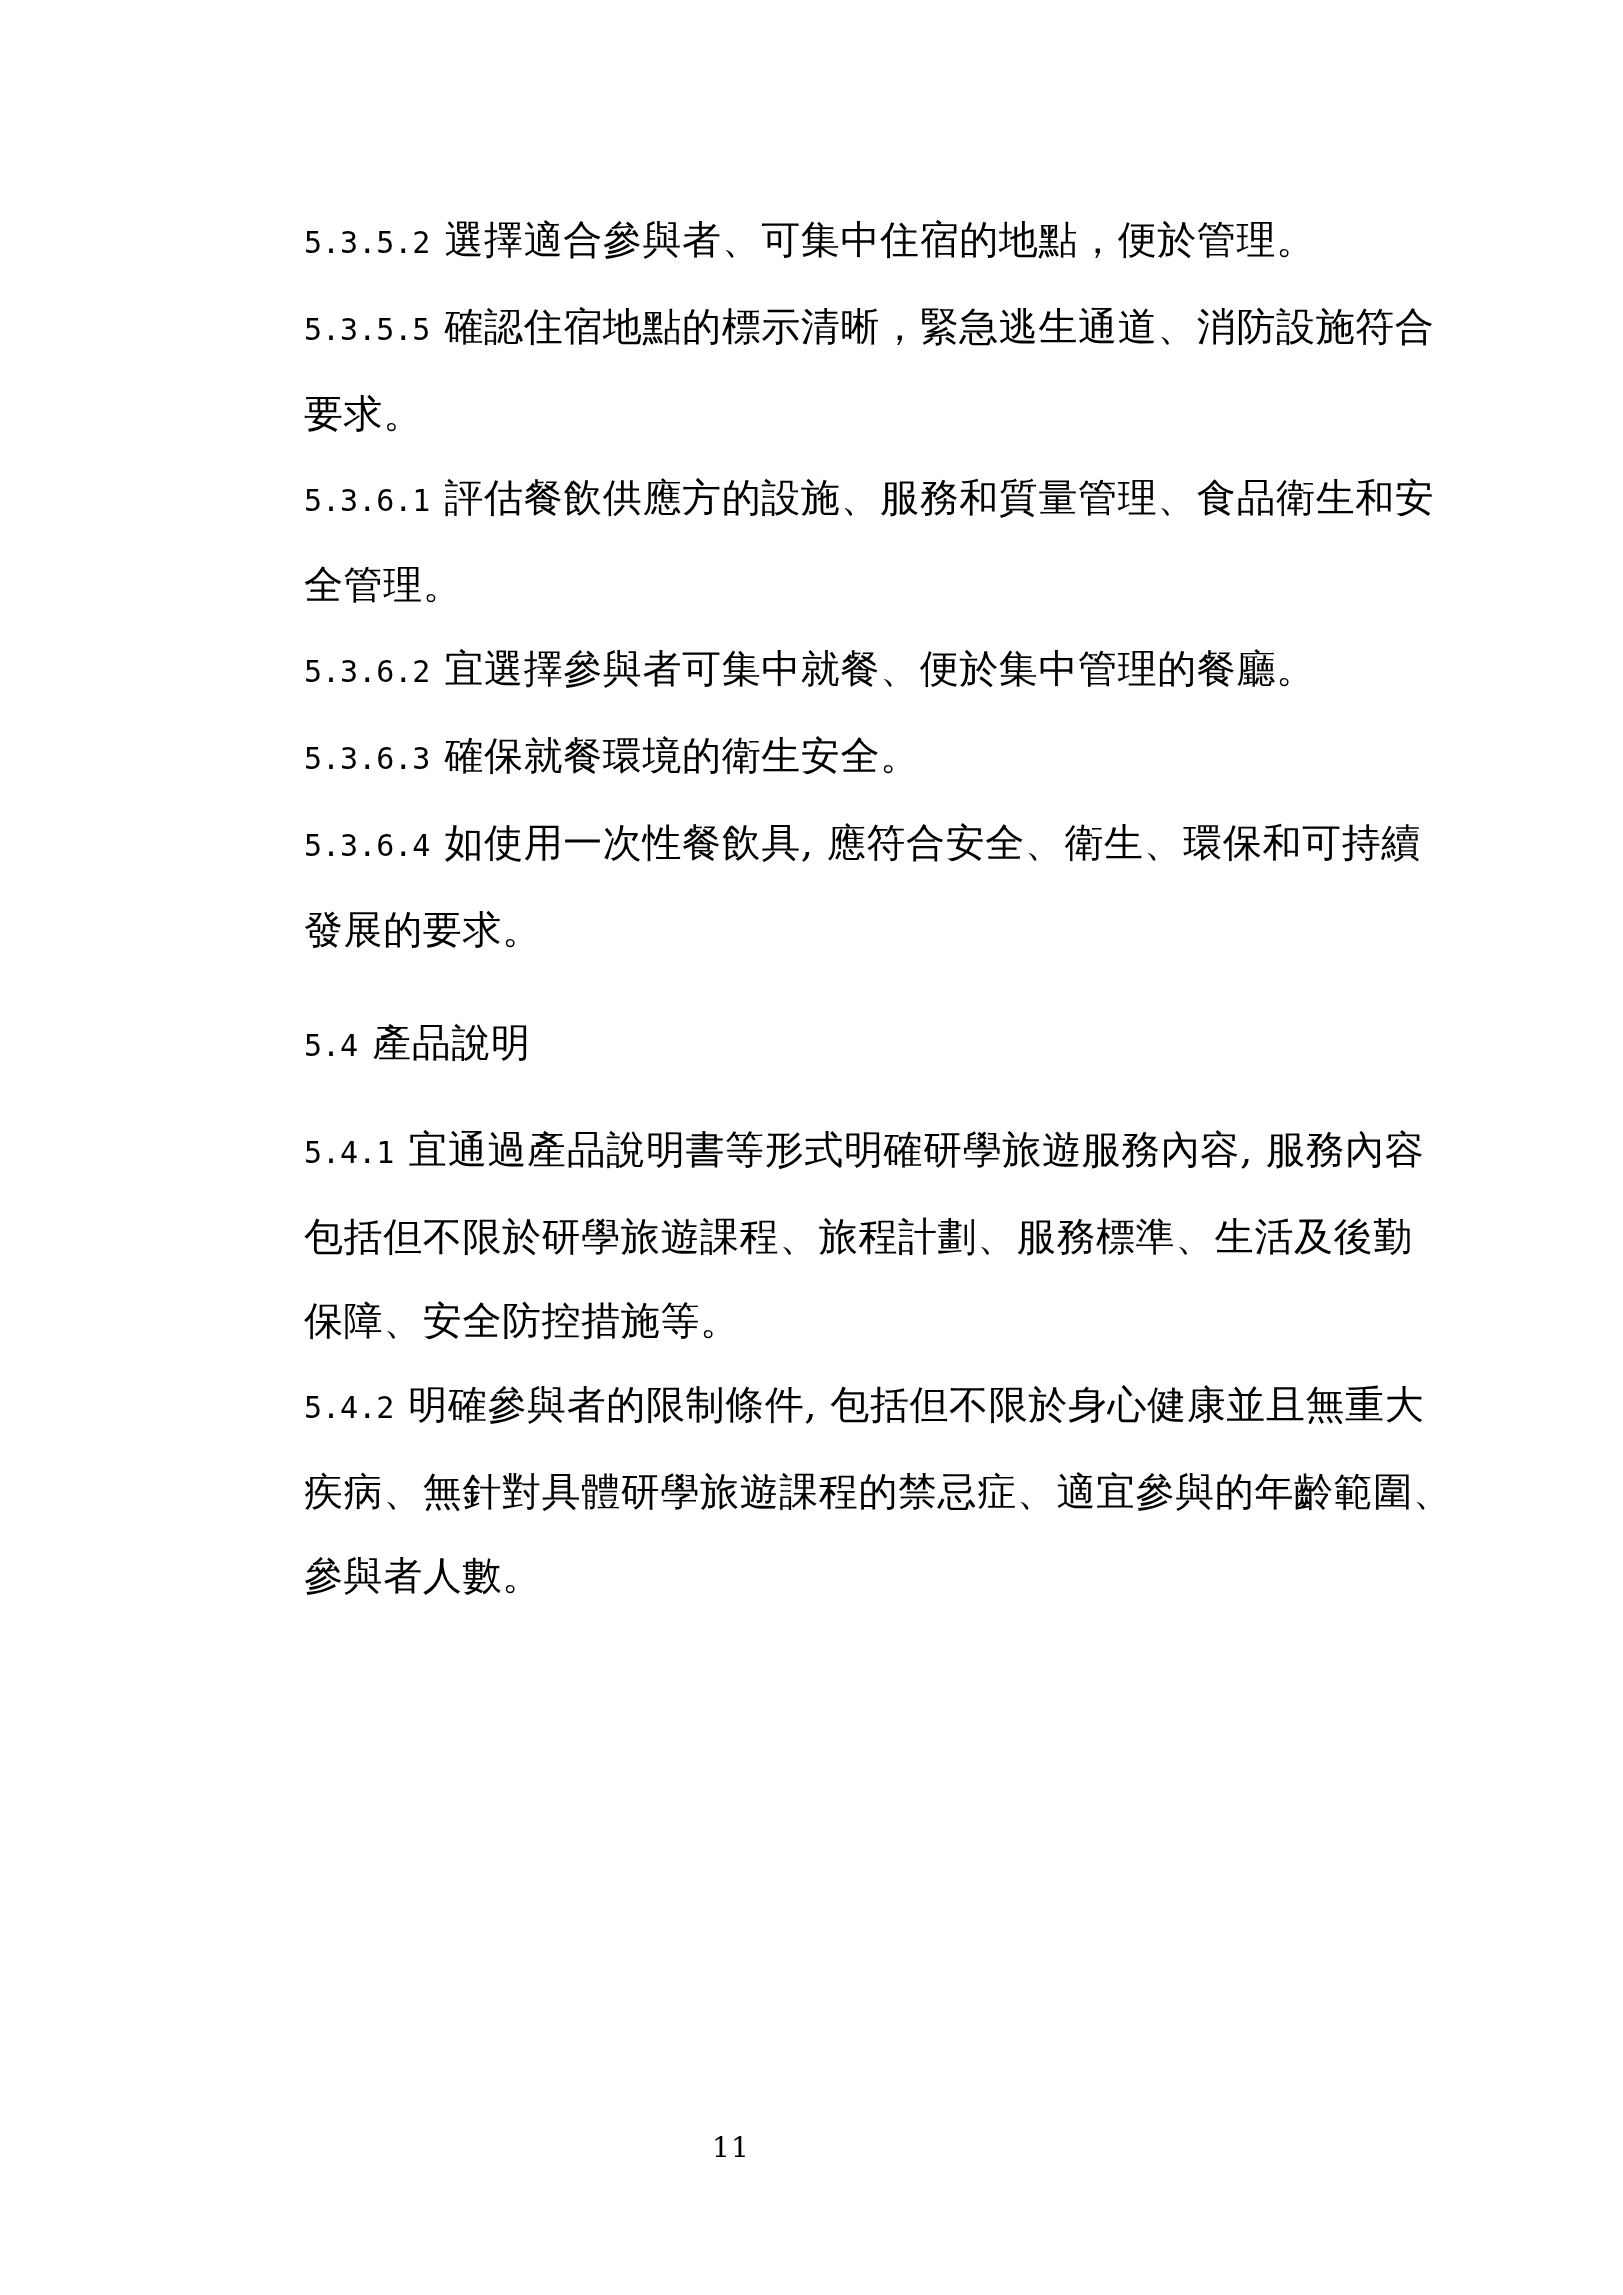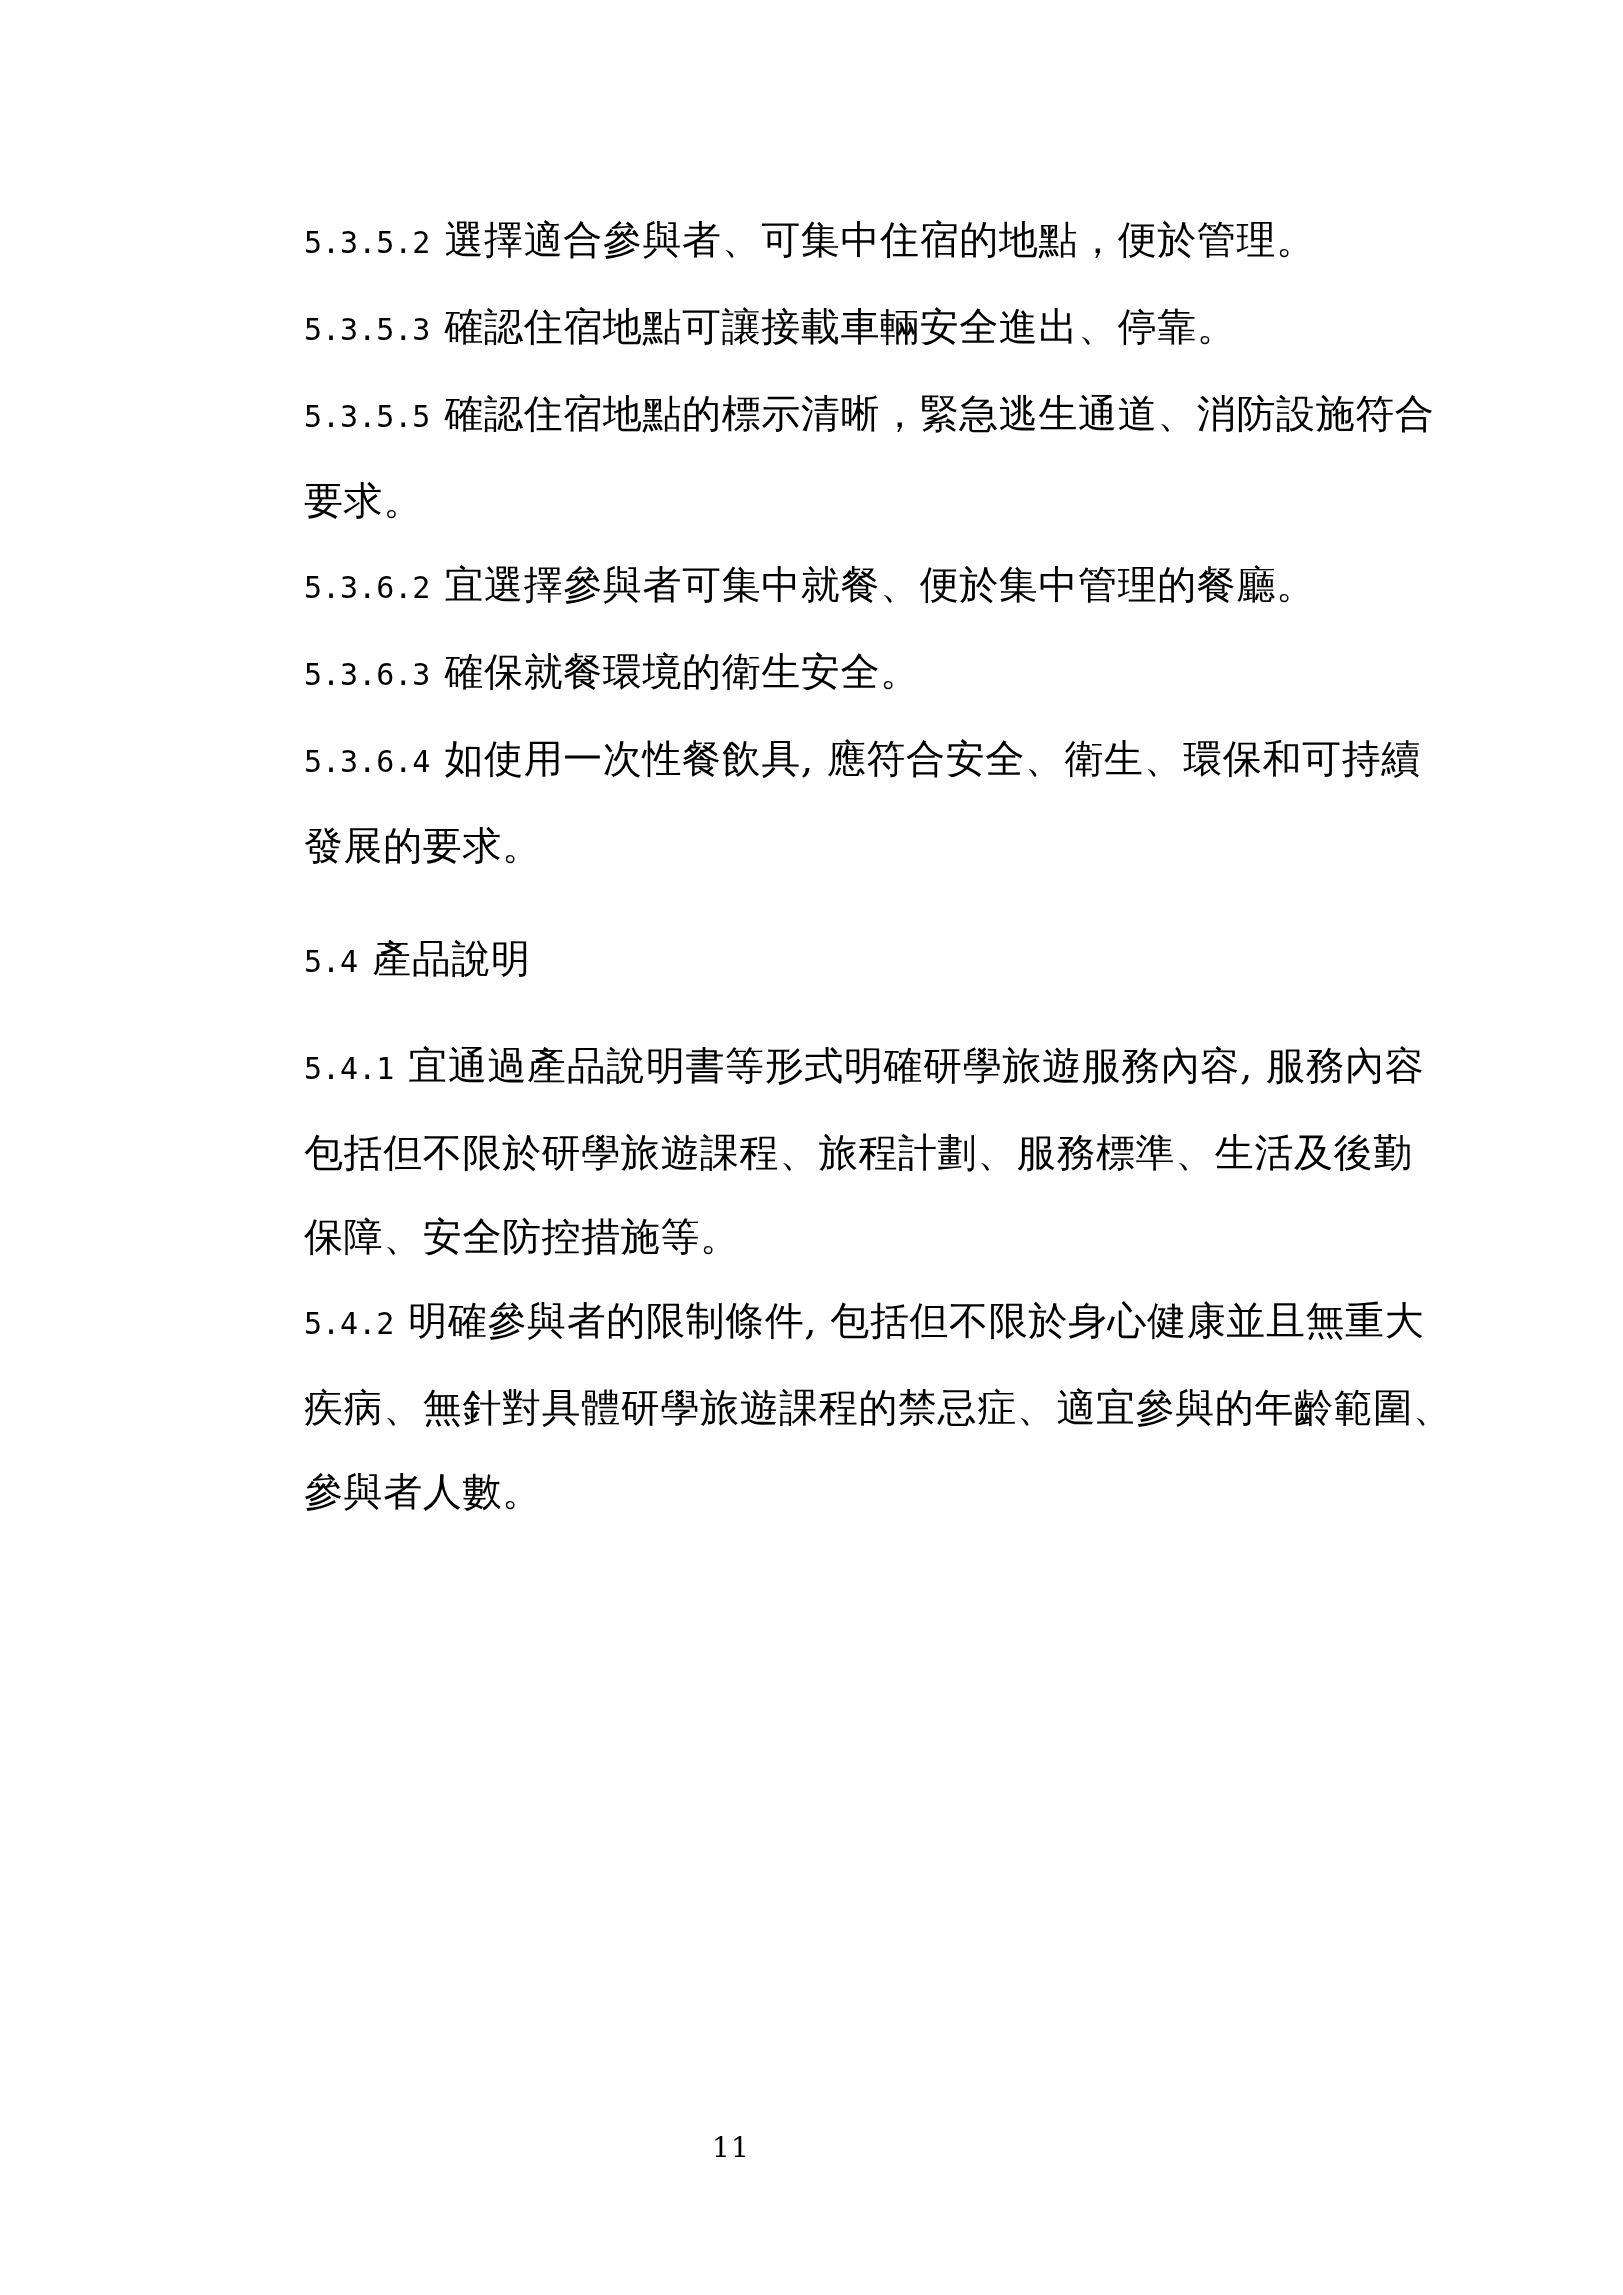--- a/index.html
+++ b/index.html
@@ -51,23 +51,24 @@
     font-family: "DejaVu Serif", "Liberation Serif", serif;
     color: #000000;
   }
 </style>
 </head>
 <body>
 
 <div class="page">
   <main class="content" id="content">
       <p class="clause"><span class="num">5.3.5.2</span><span class="txt">選擇適合參與者、可集中住宿的地點，便於管理。</span></p>
-      <p class="clause"><span class="num">5.3.5.3</span><span class="txt">確認住宿地點可讓接載車輛安全進出、停靠。</span></p>
       <p class="clause"><span class="num">5.3.5.5</span><span class="txt">確認住宿地點的標示清晰，緊急逃生通道、消防設施符合
 要求。</span></p>
+      <p class="clause"><span class="num">5.3.6.1</span><span class="txt">評估餐飲供應方的設施、服務和質量管理、食品衛生和安
+全管理。</span></p>
       <p class="clause"><span class="num">5.3.6.2</span><span class="txt">宜選擇參與者可集中就餐、便於集中管理的餐廳。</span></p>
       <p class="clause"><span class="num">5.3.6.3</span><span class="txt">確保就餐環境的衛生安全。</span></p>
       <p class="clause"><span class="num">5.3.6.4</span><span class="txt">如使用一次性餐飲具, 應符合安全、衛生、環保和可持續
 發展的要求。</span></p>
       <p class="clause heading"><span class="num">5.4</span><span class="txt">產品說明</span></p>
       <p class="clause"><span class="num">5.4.1</span><span class="txt">宜通過產品說明書等形式明確研學旅遊服務內容, 服務內容
 包括但不限於研學旅遊課程、旅程計劃、服務標準、生活及後勤
 保障、安全防控措施等。</span></p>
       <p class="clause"><span class="num">5.4.2</span><span class="txt">明確參與者的限制條件, 包括但不限於身心健康並且無重大
 疾病、無針對具體研學旅遊課程的禁忌症、適宜參與的年齡範圍、

